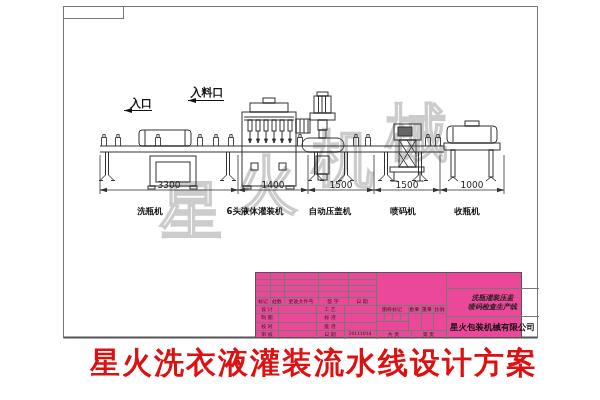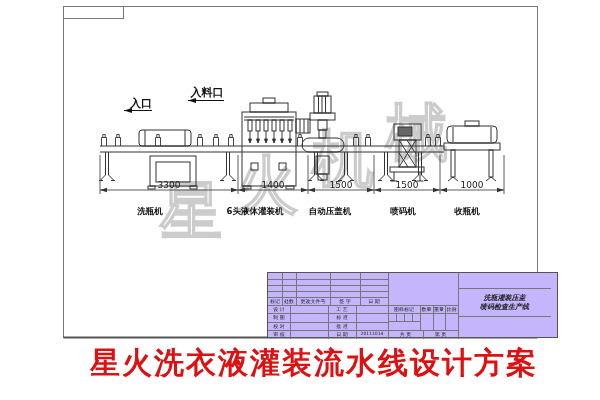--- a/index.html
+++ b/index.html
@@ -4,22 +4,22 @@
 <style>
   html,body{margin:0;padding:0;}
   body{
     width:600px;height:400px;position:relative;background:#ffffff;
     font-family:"DejaVu Sans","Liberation Sans",sans-serif;overflow:hidden;
   }
   svg text{font-family:"DejaVu Sans","Liberation Sans",sans-serif;}
   .wm{font-weight:bold;}
   
   .tb{
-    position:absolute;left:267px;top:272px;width:291px;height:66px;
-    border:1px solid #555;box-sizing:border-box;background:#c4b5fd;
+    position:absolute;left:255px;top:272px;width:267px;height:66px;
+    border:1px solid #555;box-sizing:border-box;background:#ec4899;
   }
   .ln{position:absolute;background:#777;}
   .ln.h{height:1px;}
   .ln.v{width:1px;}
   .cell{
     position:absolute;display:flex;align-items:center;justify-content:center;
     font-size:5px;color:#222;white-space:nowrap;overflow:hidden;line-height:1;
   }
   .cell.small{font-size:4.5px;}
   .proj{
@@ -262,15 +262,16 @@
   <div class="cell" style="left:165px;top:32px;width:12px;height:8px;">重量</div>
   <div class="cell" style="left:177px;top:32px;width:13px;height:8px;">比例</div>
 
   <div class="cell" style="left:120px;top:57px;width:35px;height:9px;">共    页</div>
   <div class="cell" style="left:155px;top:57px;width:35px;height:9px;">第    页</div>
 
   <div class="proj">
     <span>洗瓶灌装压盖</span>
     <span>喷码检查生产线</span>
   </div>
+  <div class="comp">星火包装机械有限公司</div>
 </div>
 
 <div class="footer">星火洗衣液灌装流水线设计方案</div>
 
 </body></html>

